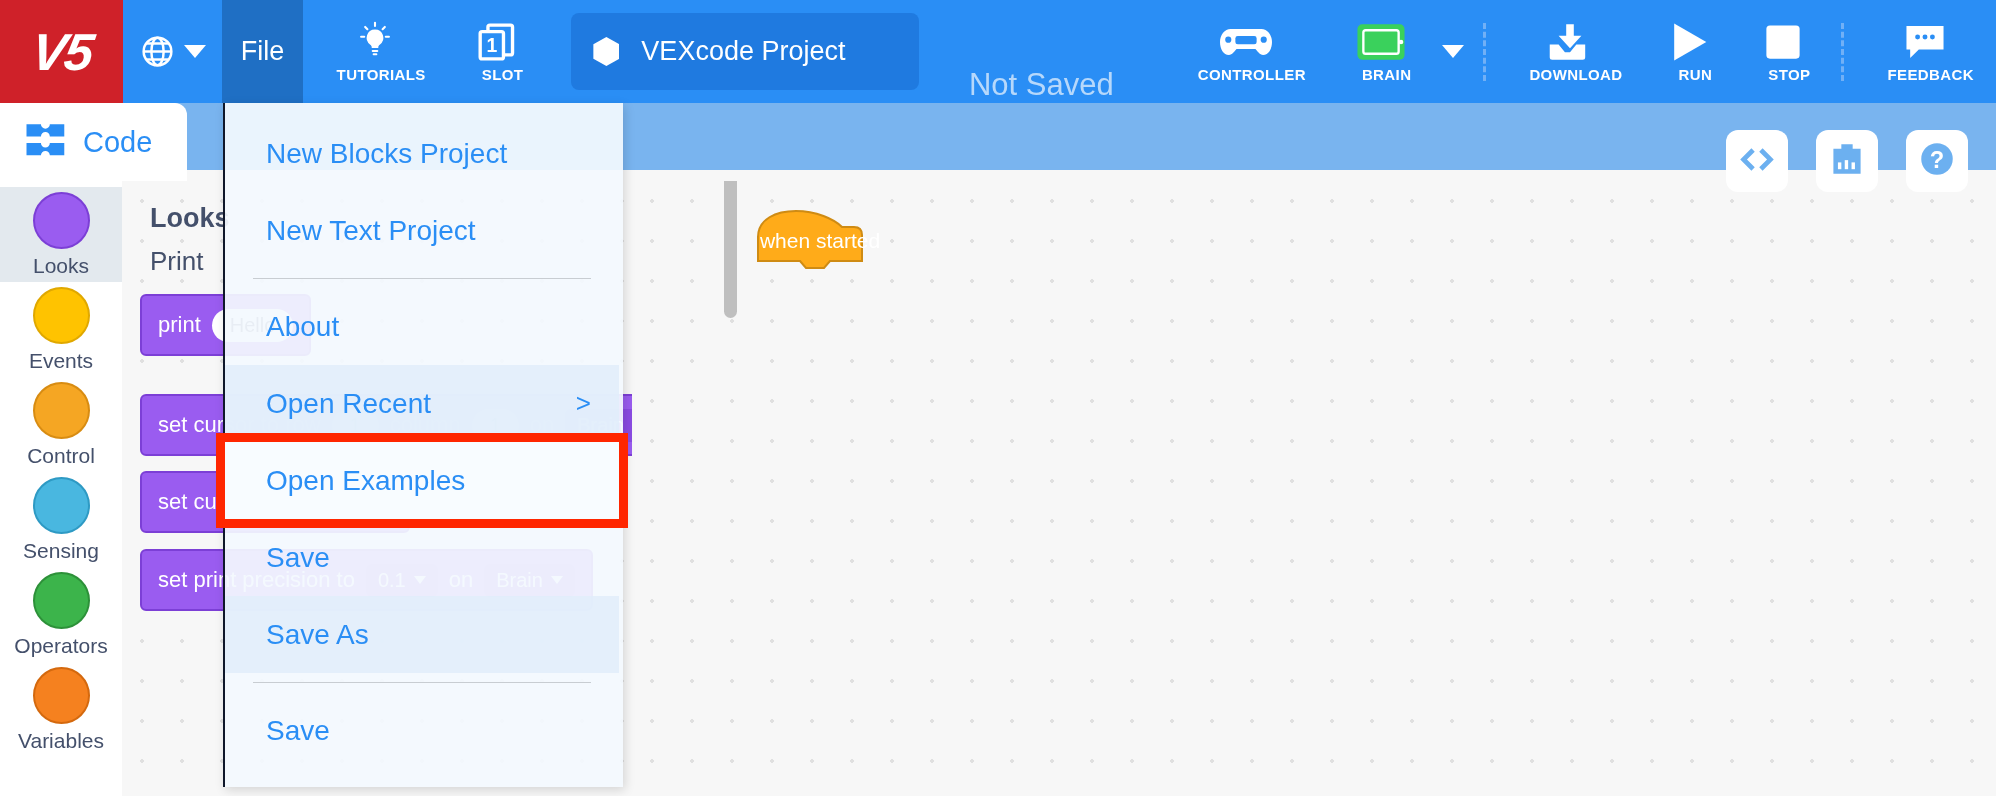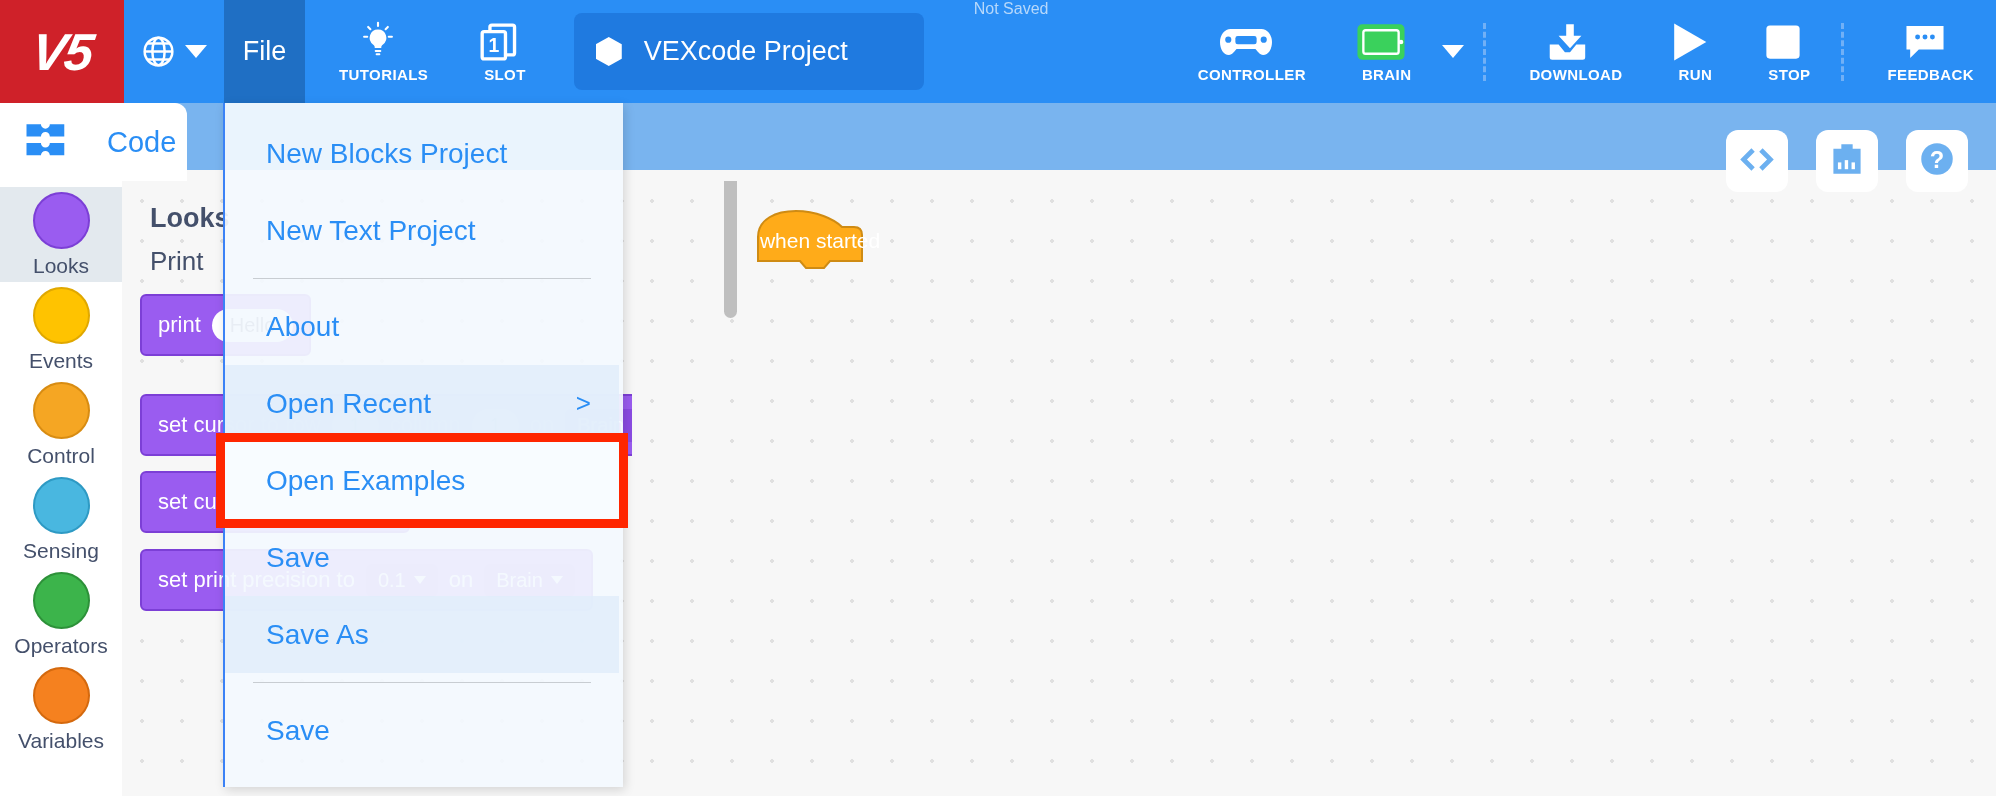--- a/index.html
+++ b/index.html
@@ -63,22 +63,22 @@
     background: #1f7ae0;
     display: flex; align-items: center; gap: 22px;
     padding: 0 22px; cursor: text;
   }
   .hexagon {
     width: 26px; height: 29px; background: #ffffff;
     clip-path: polygon(50% 0%, 100% 25%, 100% 75%, 50% 100%, 0% 75%, 0% 25%);
   }
   .project-name { color: #ffffff; font-size: 27px; white-space: nowrap; }
   .not-saved {
-    color: #b6d8fb; font-size: 16px;
-    display: flex; align-items: flex-start; padding: 0 50px; white-space: nowrap;
+    color: #b6d8fb; font-size: 31px;
+    display: flex; align-items: flex-end; padding: 0 50px; white-space: nowrap;
   }
   .spacer { flex: 1; }
   .tb-divider {
     width: 0; border-left: 3px dashed #71b0f6;
     margin: 22px 9px; height: 58px; align-self: center;
   }
   .brain-caret {
     width: 0; height: 0;
     border-left: 11px solid transparent;
     border-right: 11px solid transparent;
@@ -93,21 +93,21 @@
     background: #79b4ef;
   }
   .code-tab {
     position: absolute; left: 0; top: 103px;
     width: 187px; height: 78px;
     background: #ffffff;
     border-radius: 0 12px 0 0;
     display: flex; align-items: center; gap: 14px;
     padding-left: 24px; cursor: pointer; z-index: 5;
   }
-  .code-tab .label { color: #2a8ef5; font-size: 29px; margin-left: 24px; }
+  .code-tab .label { color: #2a8ef5; font-size: 29px; }
   .blocks-icon { width: 45px; height: 40px; }
 
   .right-tools {
     position: absolute; right: 28px; top: 130px;
     display: flex; gap: 28px; z-index: 6;
   }
   .tool-btn {
     width: 62px; height: 62px; background: #ffffff;
     border-radius: 12px;
     display: flex; align-items: center; justify-content: center;
@@ -206,21 +206,21 @@
     display: flex; align-items: center; justify-content: center;
     color: #ffffff; font-size: 21px;
     pointer-events: none;
   }
 
   
   .menu {
     position: absolute; left: 223px; top: 103px;
     width: 400px;
     background: rgba(243,249,254,0.93);
-    border-left: 2px solid #3b82f6;
+    border-left: 2px solid #0f172a;
     box-shadow: 2px 3px 10px rgba(0,0,0,0.14);
     z-index: 40;
     padding: 12px 4px 18px 0;
   }
   .menu-item {
     height: 77px;
     display: flex; align-items: center;
     padding-left: 41px; padding-right: 28px;
     color: #2a8ef5; font-size: 28px;
     cursor: pointer;

